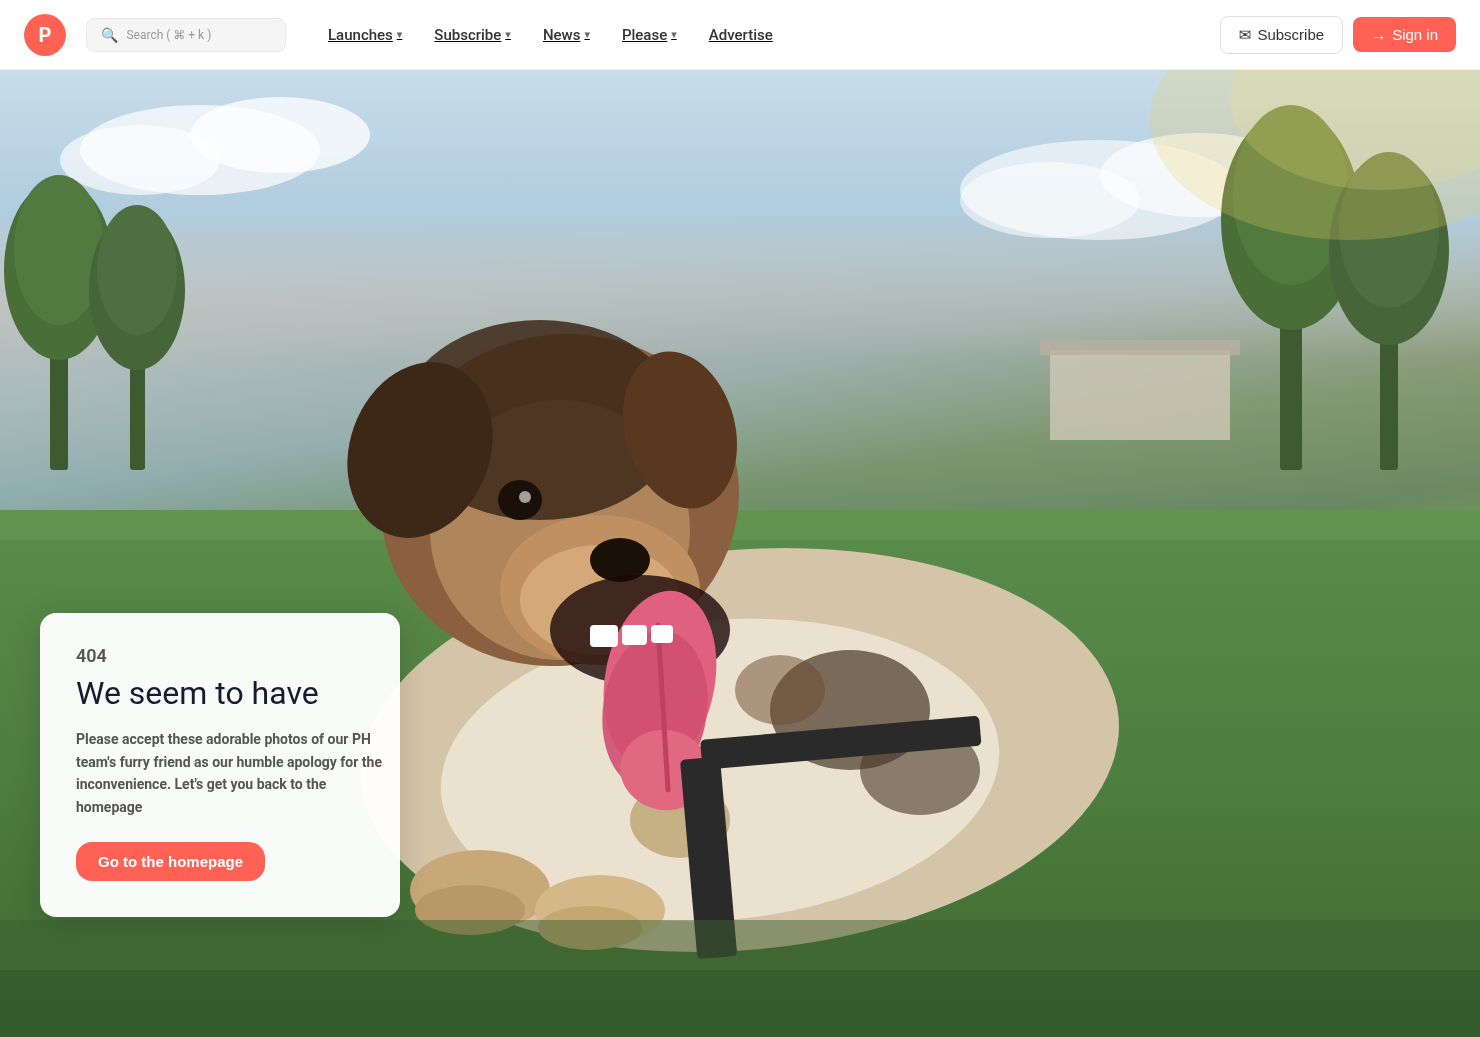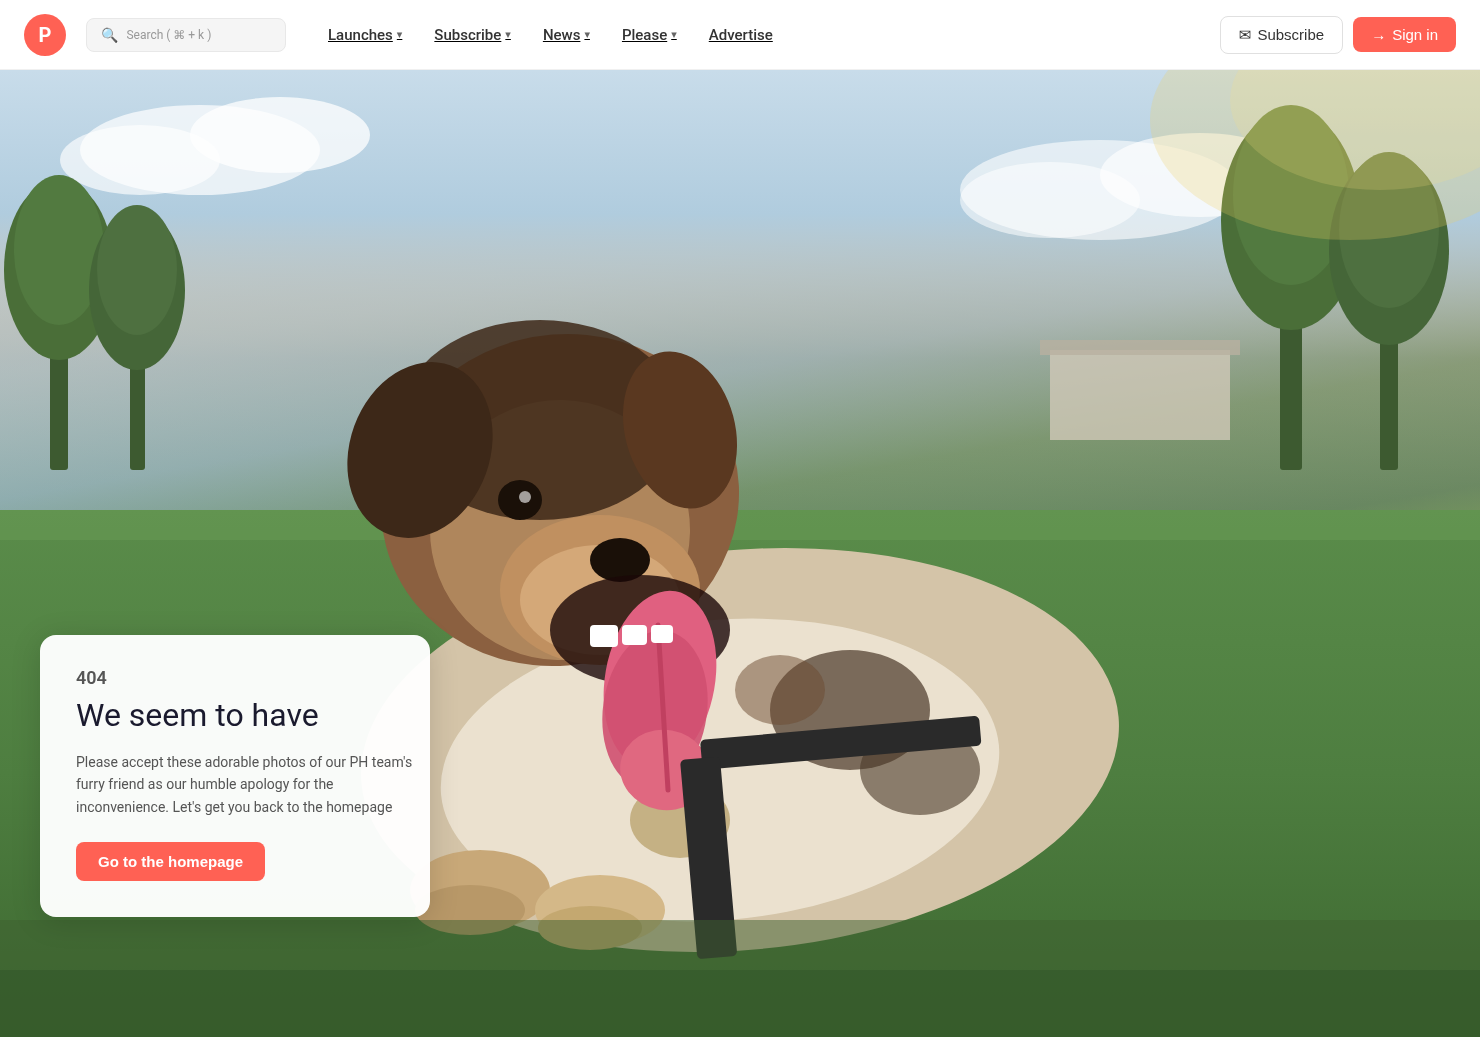--- a/index.html
+++ b/index.html
@@ -165,21 +165,21 @@
         #447038 100%
       );
       position: relative;
     }
 
     
     .error-card {
       position: absolute;
       bottom: 120px;
       left: 40px;
-      width: 390px;
+      width: 360px;
       background: rgba(255, 255, 255, 0.97);
       border-radius: 16px;
       padding: 32px 16px 36px 36px;
       box-shadow: 0 4px 30px rgba(0,0,0,0.15);
     }
 
     .error-code {
       font-size: 18px;
       font-weight: 600;
       color: #555;
@@ -192,30 +192,31 @@
       color: #1a1a2e;
       line-height: 1.2;
       margin-bottom: 16px;
     }
 
     .error-description {
       font-size: 14px;
       color: #555;
       line-height: 1.6;
       margin-bottom: 24px;
+      font-weight: bold;
     }
 
     .homepage-btn {
       display: inline-flex;
       align-items: center;
       padding: 11px 22px;
       background: #ff6154;
       color: #fff;
       border: none;
-      border-radius: 8px;
+      border-radius: 16px;
       font-size: 15px;
       font-weight: 600;
       cursor: pointer;
     }
 
     
     .dog-svg-container {
       position: absolute;
       top: 0;
       left: 0;

